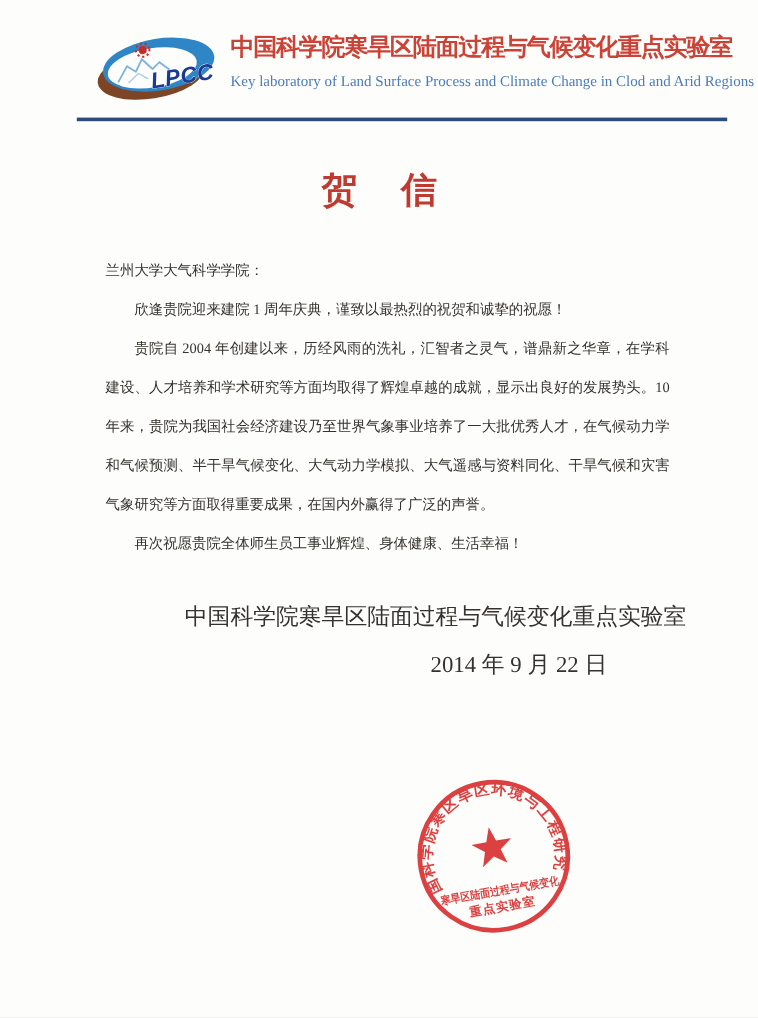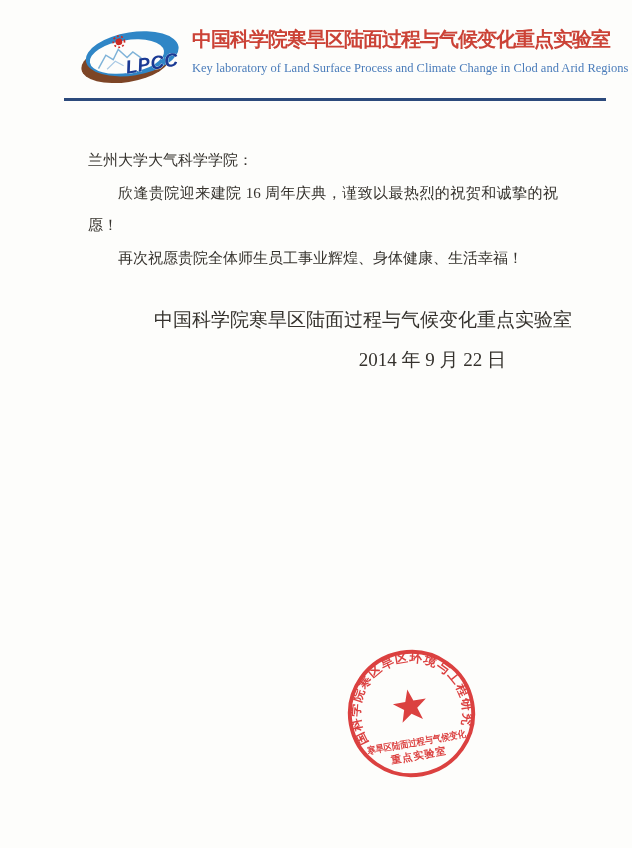--- a/index.html
+++ b/index.html
@@ -30,21 +30,21 @@
   }
   
   .letter-title {
     margin-top:24px; text-align:center;
     font-size:30px; font-weight:bold; color:#bf3a30;
     letter-spacing:14px; text-indent:14px;
     font-family:"Liberation Sans","DejaVu Sans",sans-serif;
   }
   .letter-body {
     margin:30px 74px 0 88px;
-    font-size:15px; line-height:32.5px;
+    font-size:12px; line-height:32.5px;
     text-align:justify;
   }
   .letter-body p { text-indent:2em; margin:0; }
   .letter-body p.salutation { text-indent:0; }
   .sign-org {
     margin:34px 60px 0 0; text-align:right;
     font-size:19px; line-height:24px;
   }
   .sign-date {
     margin:16px 126px 0 0; text-align:right;
@@ -86,24 +86,26 @@
       <div class="head-text">
         <div class="head-title">中国科学院寒旱区陆面过程与气候变化重点实验室</div>
         <div class="head-sub">Key laboratory of Land Surface Process and Climate Change in Clod and Arid Regions ,CAS</div>
       </div>
     </div>
     <div class="head-rule"></div>
   </div>
 
   <div style="height:114px"></div>
 
+  <div class="letter-title">贺 信</div>
 
   <div class="letter-body">
     <p class="salutation">兰州大学大气科学学院：</p>
-    <p>欣逢贵院迎来建院 16 周年庆典，谨致以最热烈的祝贺和诚挚的祝愿！</p>
+    <p>欣逢贵院迎来建院 1 周年庆典，谨致以最热烈的祝贺和诚挚的祝愿！</p>
+    <p>贵院自 2004 年创建以来，历经风雨的洗礼，汇智者之灵气，谱鼎新之华章，在学科建设、人才培养和学术研究等方面均取得了辉煌卓越的成就，显示出良好的发展势头。10 年来，贵院为我国社会经济建设乃至世界气象事业培养了一大批优秀人才，在气候动力学和气候预测、半干旱气候变化、大气动力学模拟、大气遥感与资料同化、干旱气候和灾害气象研究等方面取得重要成果，在国内外赢得了广泛的声誉。</p>
     <p>再次祝愿贵院全体师生员工事业辉煌、身体健康、生活幸福！</p>
   </div>
 
   <div class="sign-org">中国科学院寒旱区陆面过程与气候变化重点实验室</div>
   <div class="sign-date">2014 年 9 月 22 日</div>
 
   <div class="seal">
     <svg width="137" height="137" viewBox="0 0 140 140">
       <circle cx="70" cy="70" r="63" fill="none" stroke="#da2c2c" stroke-width="4"></circle>
       <path id="sealArc" d="M 20.2,88.1 A 53,53 0 1 1 119.8,88.1" fill="none"></path>

